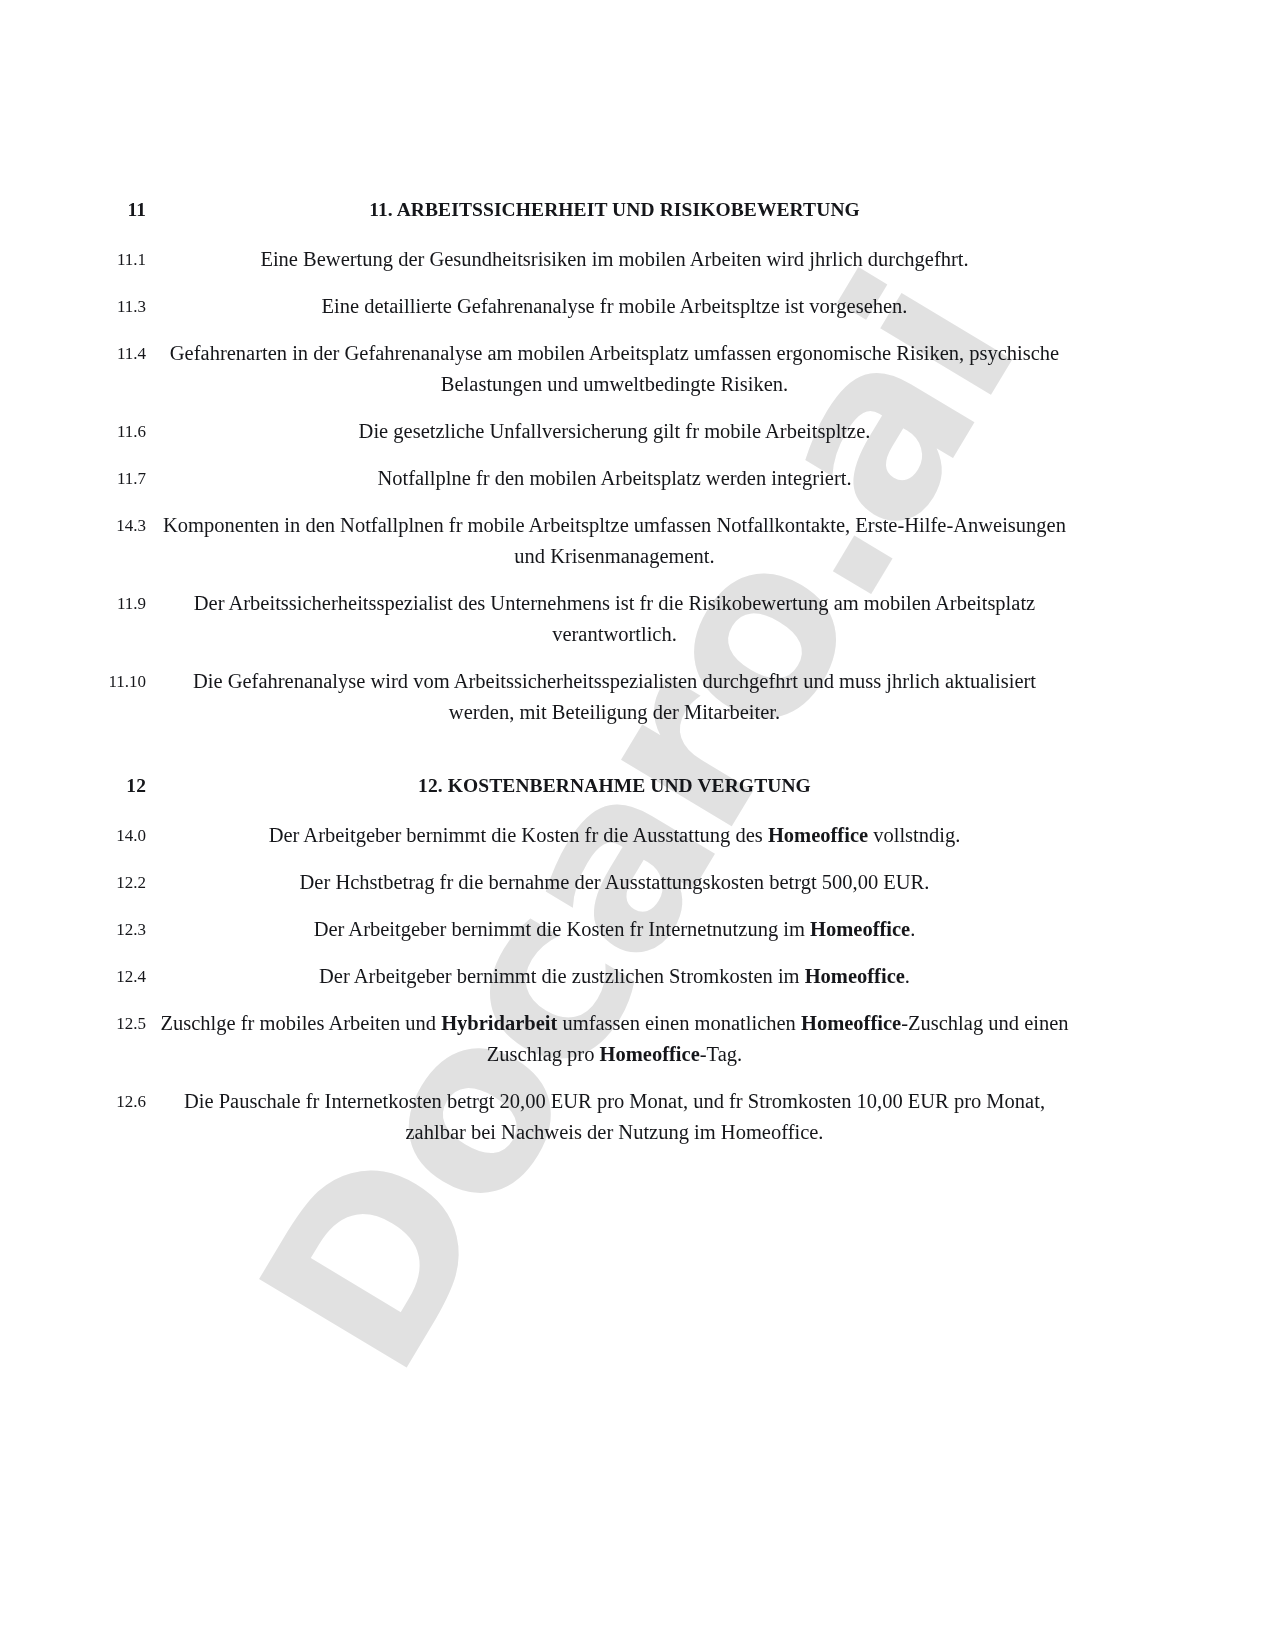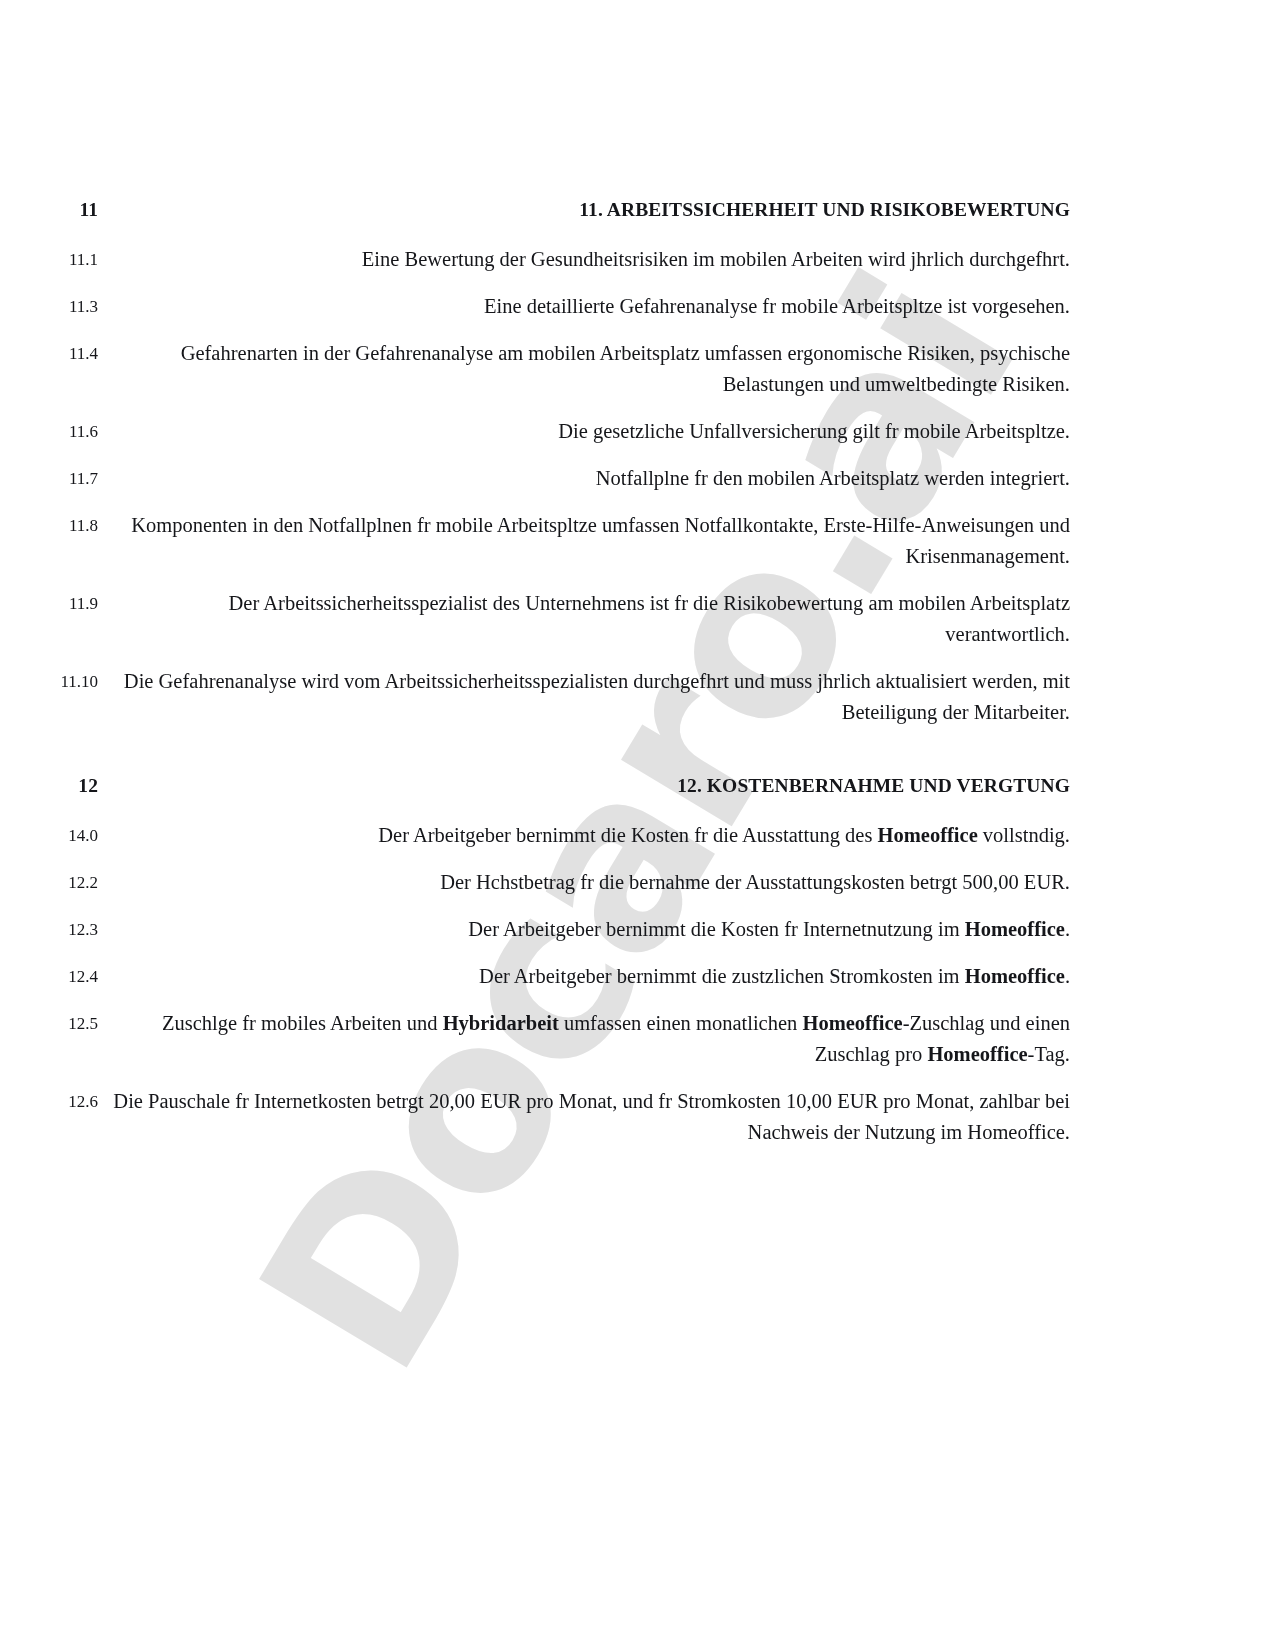--- a/index.html
+++ b/index.html
@@ -41,21 +41,21 @@
     color: #e1e1e1;
     white-space: nowrap;
     line-height: 1;
     user-select: none;
   }
 
   
   .content {
     position: relative;
     z-index: 1;
-    padding: 196px 205px 0 52px;
+    padding: 196px 205px 0 100px;
     box-sizing: border-box;
   }
 
   .clause {
     display: flex;
     align-items: flex-start;
     margin-bottom: 16px;
   }
 
   .clause-num {
@@ -66,21 +66,21 @@
     box-sizing: border-box;
     font-size: 17px;
     line-height: 31px;
     white-space: nowrap;
   }
 
   .clause-body {
     flex: 1 1 auto;
     font-size: 20.5px;
     line-height: 31px;
-    text-align: right;
+    text-align: center;
     hyphens: none;
   }
 
   
   .clause.heading .clause-num,
   .clause.heading .clause-body {
     font-weight: 700;
     font-size: 19.5px;
     line-height: 28px;
     letter-spacing: 0.1px;
@@ -125,21 +125,21 @@
       </div>
       <div class="clause">
         <div class="clause-num">11.6</div>
         <div class="clause-body">Die gesetzliche Unfallversicherung gilt fr mobile Arbeitspltze.</div>
       </div>
       <div class="clause">
         <div class="clause-num">11.7</div>
         <div class="clause-body">Notfallplne fr den mobilen Arbeitsplatz werden integriert.</div>
       </div>
       <div class="clause">
-        <div class="clause-num">11.8</div>
+        <div class="clause-num">14.3</div>
         <div class="clause-body">Komponenten in den Notfallplnen fr mobile Arbeitspltze umfassen Notfallkontakte, Erste-Hilfe-Anweisungen und Krisenmanagement.</div>
       </div>
       <div class="clause">
         <div class="clause-num">11.9</div>
         <div class="clause-body">Der Arbeitssicherheitsspezialist des Unternehmens ist fr die Risikobewertung am mobilen Arbeitsplatz verantwortlich.</div>
       </div>
       <div class="clause">
         <div class="clause-num">11.10</div>
         <div class="clause-body">Die Gefahrenanalyse wird vom Arbeitssicherheitsspezialisten durchgefhrt und muss jhrlich aktualisiert werden, mit Beteiligung der Mitarbeiter.</div>
       </div>

